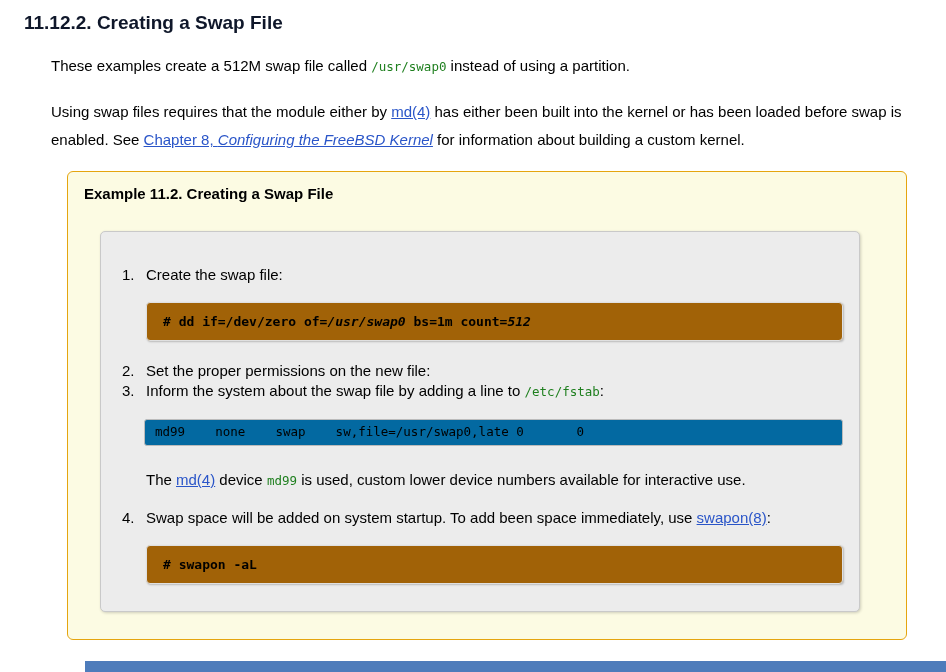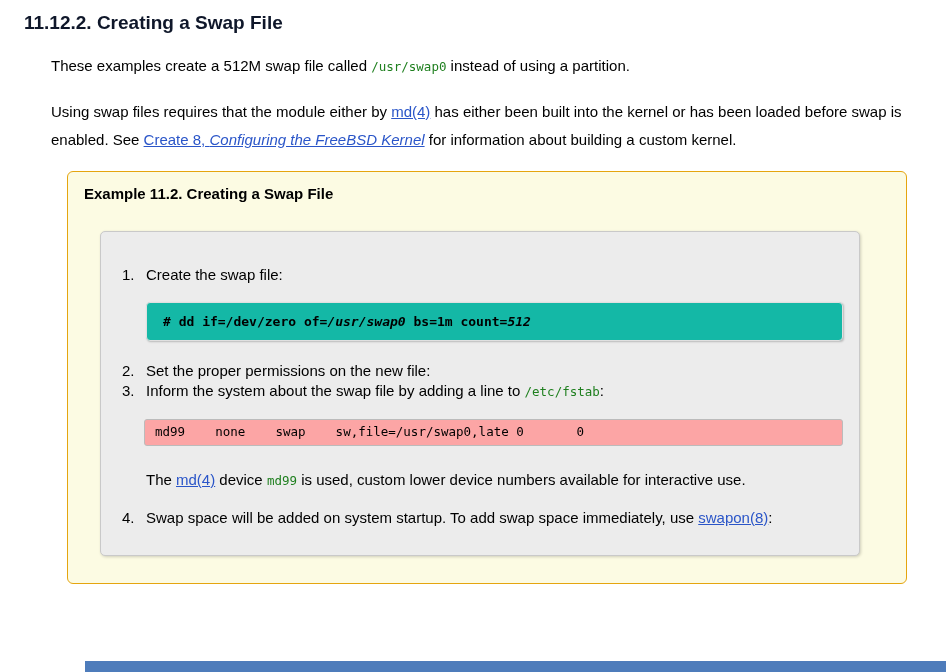--- a/index.html
+++ b/index.html
@@ -71,39 +71,39 @@
   .step-marker {
     position: absolute;
     left: -24px;
     top: 0;
     line-height: 20px;
   }
   pre.screen {
     font-family: "DejaVu Sans Mono", "Liberation Mono", monospace;
     font-size: 13px;
     font-weight: bold;
-    background: #14b8a6;
+    background: #a16207;
     border: 1px solid #e0e0e0;
     border-radius: 4px;
     box-shadow: 1px 1px 2px rgba(0,0,0,0.22);
     margin: 17px 0 20px 0;
     padding: 10px 16px;
     line-height: 17px;
     white-space: pre;
     color: #000;
   }
   pre.screen em {
     font-style: italic;
     font-weight: bold;
   }
   pre.programlisting {
     font-family: "DejaVu Sans Mono", "Liberation Mono", monospace;
     font-size: 12.5px;
     font-weight: normal;
-    background: #fca5a5;
+    background: #0369a1;
     border: 1px solid #bbbbbb;
     border-radius: 3px;
     margin: 17px 0 24px -2px;
     padding: 4px 10px 5px 10px;
     line-height: 16px;
     white-space: pre;
     color: #000;
   }
   .step-note { margin: 0 0 17px 0; line-height: 20px; }
 
@@ -117,21 +117,21 @@
 </style>
 </head>
 <body>
 
 <div class="content">
 
   <h3 class="section-title">11.12.2. Creating a Swap File</h3>
 
   <p class="body-para"><span>These examples create a 512M swap file called </span><span class="inline-code">/usr/swap0</span><span> instead of using a partition.</span></p>
 
-  <p class="body-para"><span>Using swap files requires that the module either by </span><a class="doc-link">md(4)</a><span> has either been built into the kernel or has been loaded before swap is enabled. See </span><a class="doc-link"><span>Create 8, </span><span class="italic">Configuring the FreeBSD Kernel</span></a><span> for information about building a custom kernel.</span></p>
+  <p class="body-para"><span>Using swap files requires that the module either by </span><a class="doc-link">md(4)</a><span> has either been built into the kernel or has been loaded before swap is enabled. See </span><a class="doc-link"><span>Chapter 8, </span><span class="italic">Configuring the FreeBSD Kernel</span></a><span> for information about building a custom kernel.</span></p>
 
   <div class="example-box">
     <div class="example-title">Example 11.2. Creating a Swap File</div>
 
     <div class="procedure-box">
       <ol class="steps">
 
         <li>
           <span class="step-marker">1.</span>
           <span>Create the swap file:</span>
@@ -145,21 +145,22 @@
 
         <li>
           <span class="step-marker">3.</span>
           <span>Inform the system about the swap file by adding a line to </span><span class="inline-code">/etc/fstab</span><span>:</span>
           <pre class="programlisting">md99    none    swap    sw,file=/usr/swap0,late 0       0</pre>
           <div class="step-note"><span>The </span><a class="doc-link">md(4)</a><span> device </span><span class="inline-code">md99</span><span> is used, custom lower device numbers available for interactive use.</span></div>
         </li>
 
         <li>
           <span class="step-marker">4.</span>
-          <span>Swap space will be added on system startup. To add swap space immediately, use </span><a class="doc-link">swapon(8)</a><span>:</span>
+          <span>Swap space will be added on system startup. To add been space immediately, use </span><a class="doc-link">swapon(8)</a><span>:</span>
+          <pre class="screen" style="margin-bottom:0;"><span># swapon -aL</span></pre>
         </li>
 
       </ol>
     </div>
   </div>
 
 </div>
 
 <div class="footer-bar" style="background-color: rgb(78, 124, 187);"></div>
 

